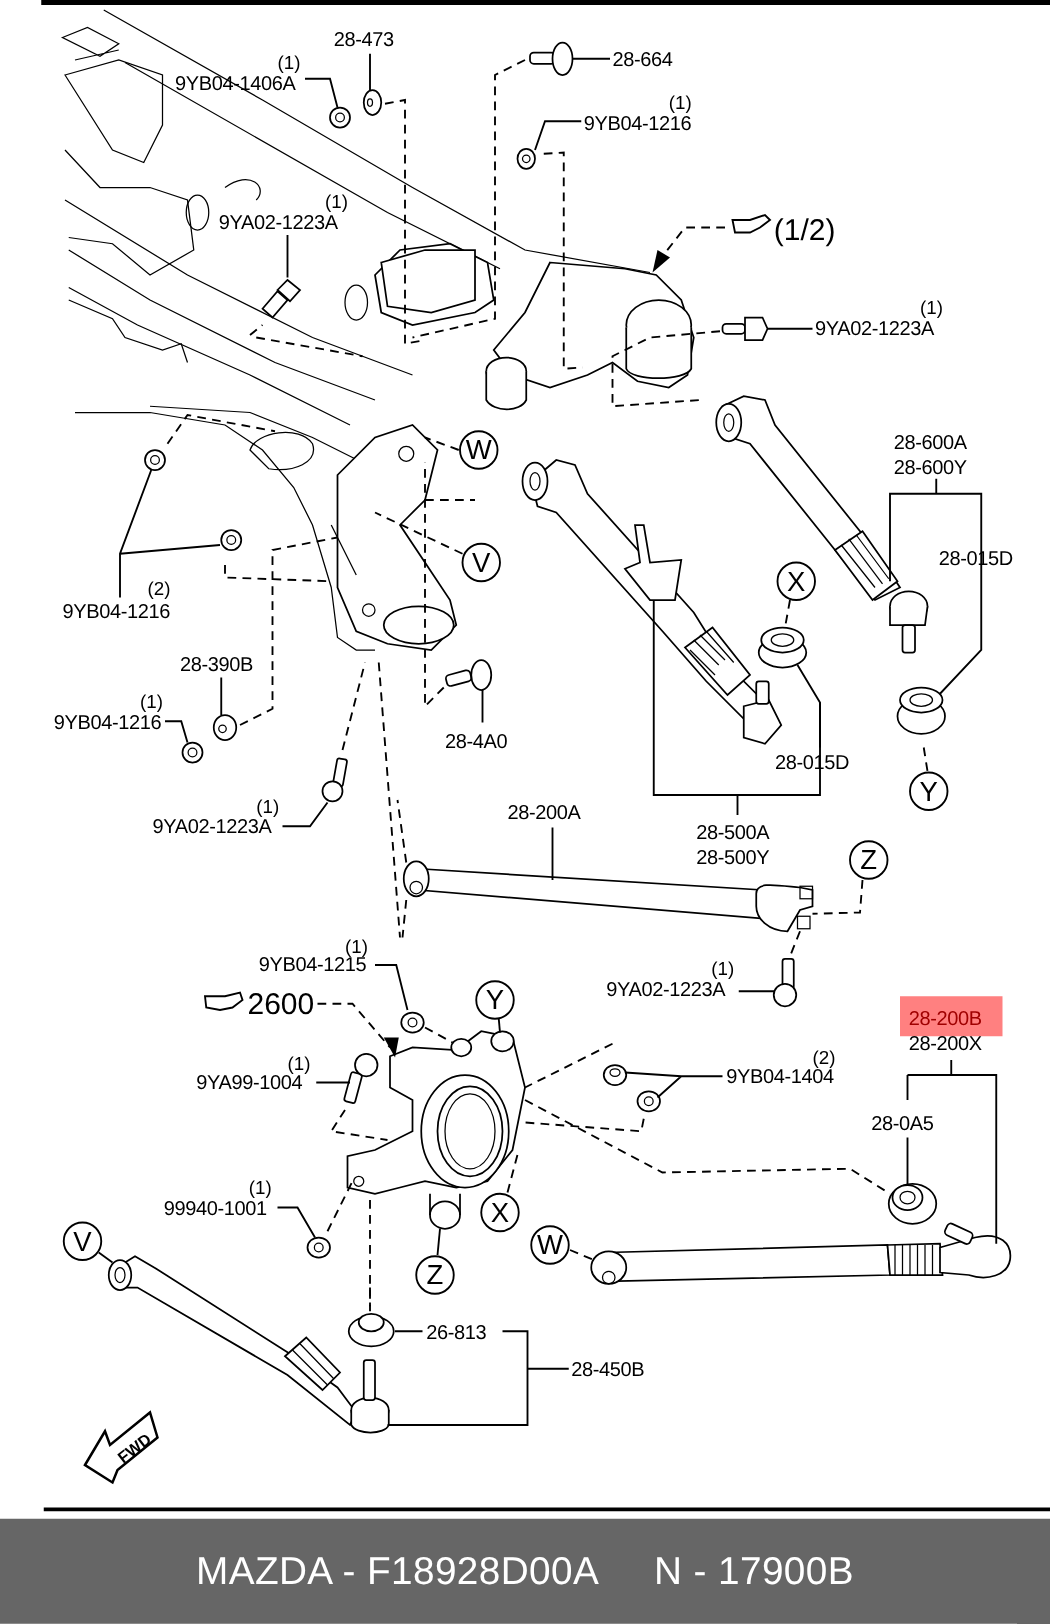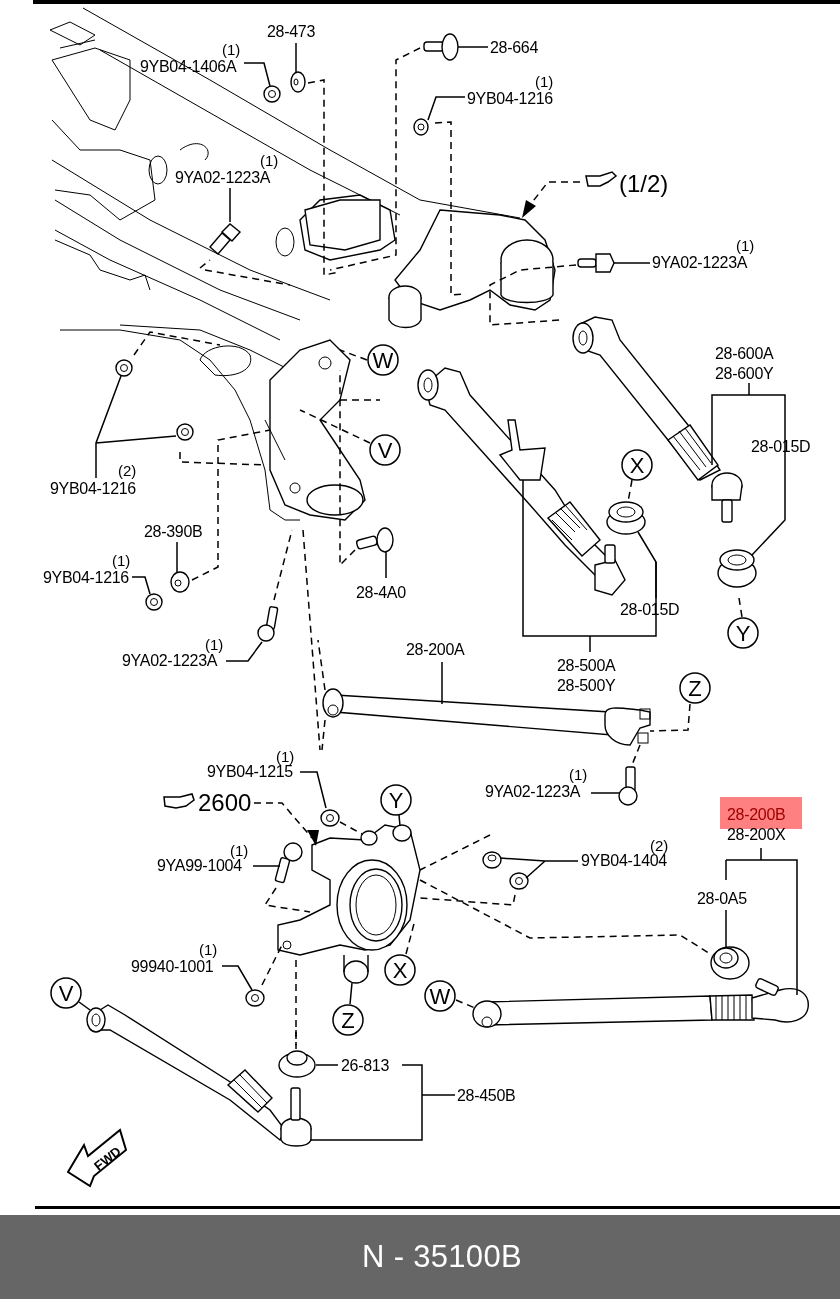--- a/index.html
+++ b/index.html
@@ -399,15 +399,16 @@
     <text class="lbl" x="581" y="866">9YB04-1404</text>
     <text class="lbl" x="697" y="904">28-0A5</text>
     <text class="qty" x="199" y="955">(1)</text>
     <text class="lbl" x="131" y="972">99940-1001</text>
     <text class="lbl" x="341" y="1071">26-813</text>
     <text class="lbl" x="457" y="1101">28-450B</text>
   </g>
 </svg>
 
 <div id="footer">
+  <span>MAZDA - F18928D00A</span>
   <span class="gap"></span>
-  <span>N - 35100B</span>
+  <span>N - 17900B</span>
 </div>
 
 </body></html>

